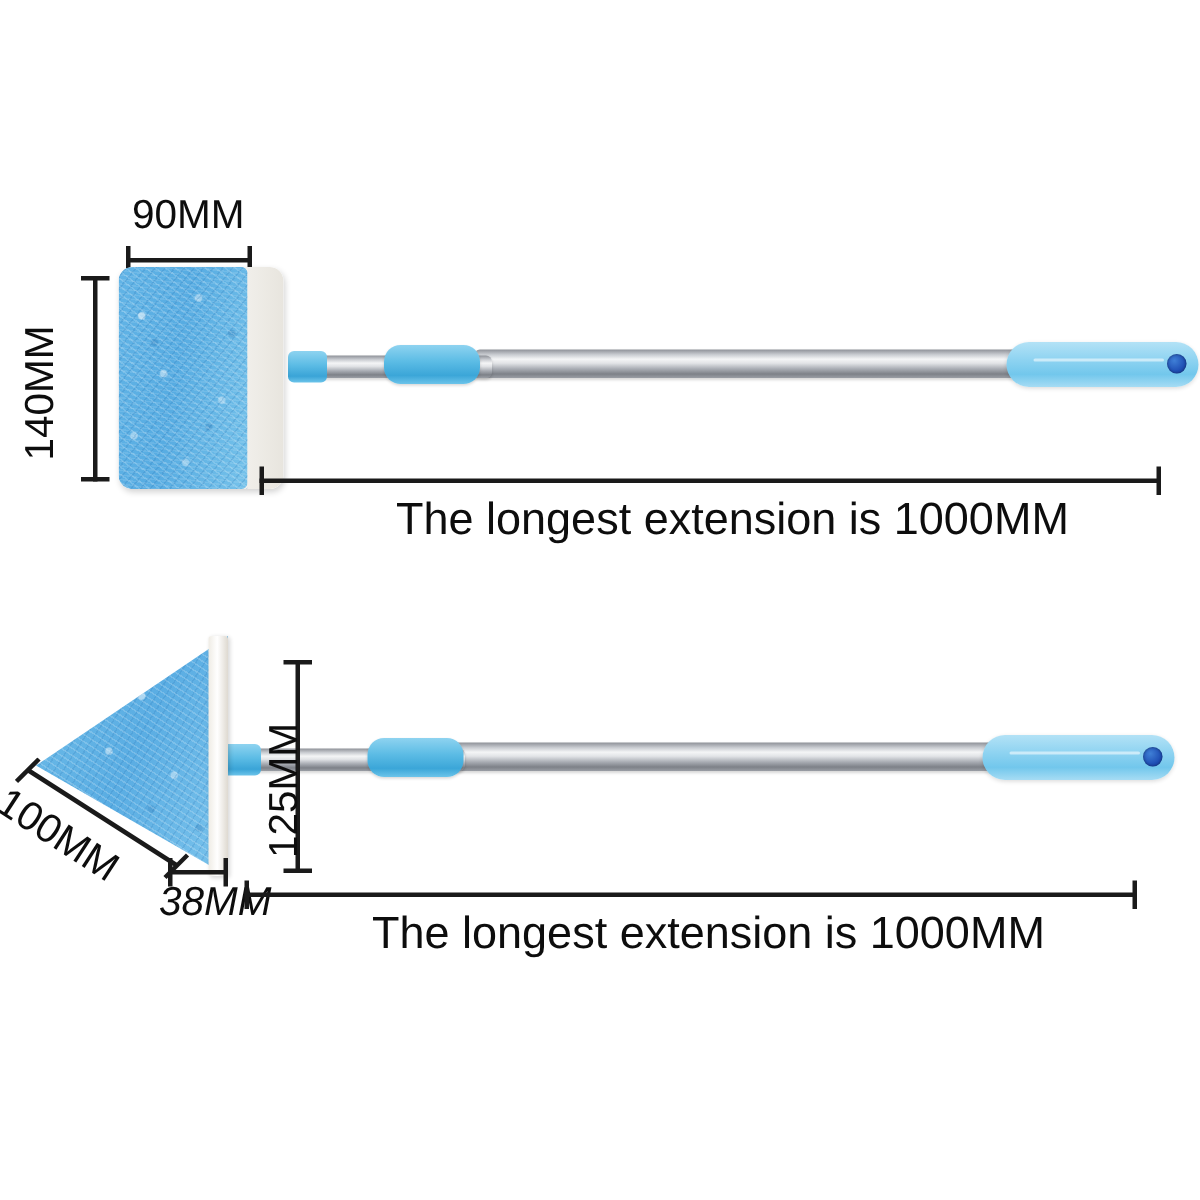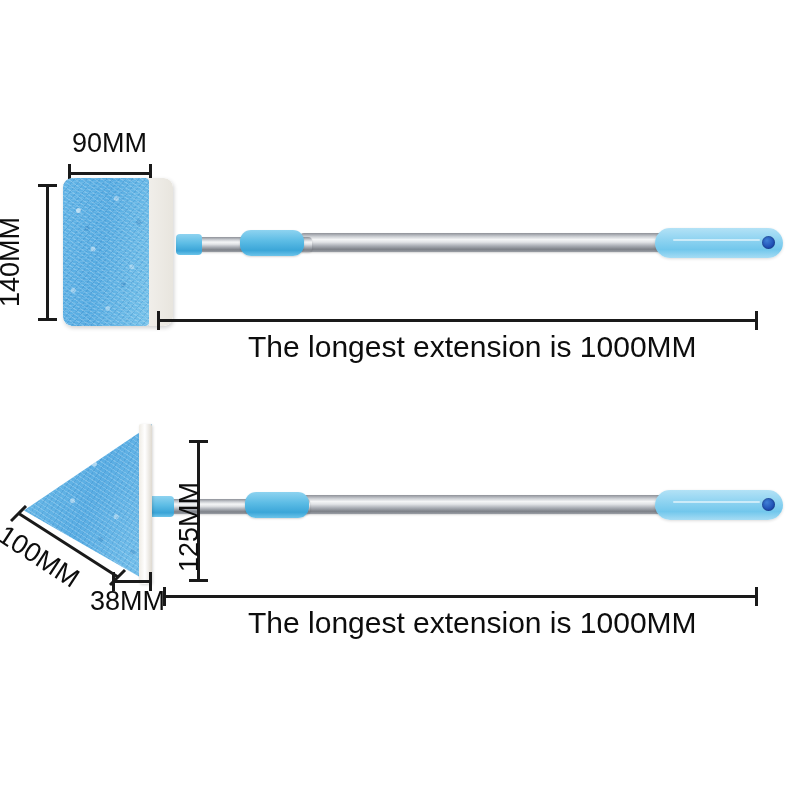--- a/index.html
+++ b/index.html
@@ -168,21 +168,21 @@
     border-radius:50%;
     background:radial-gradient(circle at 38% 34%, #3f7fd6 0%, #1f4fb5 60%, #16399a 100%);
     box-shadow:inset 0 0 2px rgba(0,0,0,.45);
   }
 </style>
 </head>
 <body>
 
 <div id="stage">
 
-  <div class="abs" style="left:0;top:0;width:760px;height:390px;">
+  <div class="abs" style="left:16px;top:0;width:760px;height:390px;">
 
     <div class="dim-text" style="left:72px;top:130px;">90MM</div>
     <div class="dim-line-h" style="left:68px;top:172px;width:84px;"></div>
     <div class="tick-v" style="left:68px;top:164px;"></div>
     <div class="tick-v" style="left:149px;top:164px;"></div>
 
     <div class="dim-text vert" style="left:24px;top:280px;">140MM</div>
     <div class="dim-line-v" style="left:46px;top:184px;height:137px;"></div>
     <div class="tick-h" style="left:38px;top:184px;"></div>
     <div class="tick-h" style="left:38px;top:318px;"></div>
@@ -224,21 +224,21 @@
         <line x1="8" y1="8" x2="108" y2="72" stroke="#1a1a1a" stroke-width="3"></line>
         <line x1="1" y1="16" x2="16" y2="1" stroke="#1a1a1a" stroke-width="3"></line>
         <line x1="100" y1="80" x2="115" y2="65" stroke="#1a1a1a" stroke-width="3"></line>
       </svg>
       <div class="dim-text" style="left:-2px;top:16px;transform-origin:left top;transform:rotate(33deg);">100MM</div>
     </div>
 
     <div class="dim-line-h" style="left:112px;top:580px;width:40px;"></div>
     <div class="tick-v" style="left:112px;top:572px;"></div>
     <div class="tick-v" style="left:149px;top:572px;"></div>
-    <div class="dim-text" style="left:90px;top:588px;">38MM</div>
+    <div class="dim-text" style="left:106px;top:588px;font-style:italic;">38MM</div>
 
     <div class="dim-line-v" style="left:197px;top:440px;height:142px;"></div>
     <div class="tick-h" style="left:189px;top:440px;"></div>
     <div class="tick-h" style="left:189px;top:579px;"></div>
     <div class="dim-text vert" style="left:203px;top:545px;">125MM</div>
 
     <div class="dim-line-h" style="left:163px;top:595px;width:595px;"></div>
     <div class="tick-v" style="left:163px;top:587px;"></div>
     <div class="tick-v" style="left:755px;top:587px;"></div>
     <div class="caption" style="left:248px;top:608px;">The longest extension is 1000MM</div>

